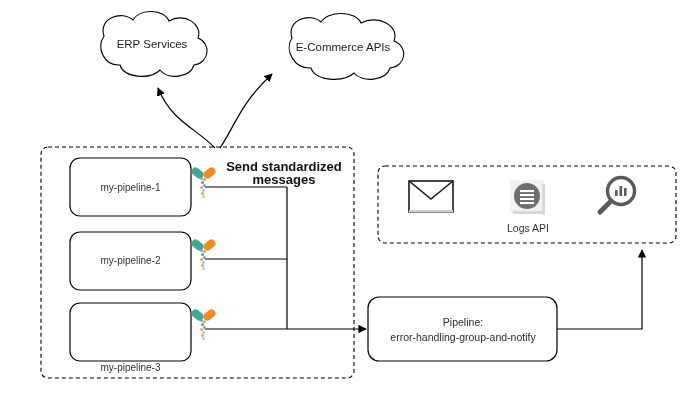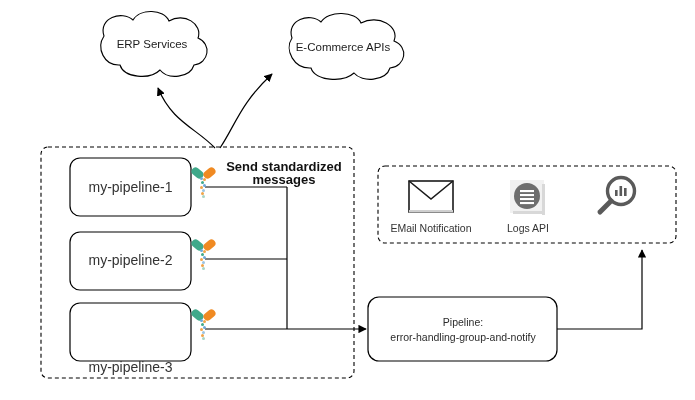--- a/index.html
+++ b/index.html
@@ -28,21 +28,21 @@
     font-size: 11px;
     line-height: 13px;
     text-align: center;
     white-space: nowrap;
   }
   .cloud-label {
     font-size: 11.5px;
     color: #1c1c1c;
   }
   .pipe-label {
-    font-size: 14px;
+    font-size: 10px;
     color: #333333;
   }
   .annot {
     font-weight: bold;
     font-size: 13px;
     line-height: 13px;
     color: #111111;
     white-space: normal;
     width: 130px;
   }
@@ -215,19 +215,18 @@
       <div class="dot" style="left:3px;  top:7px;  background:#6ea8d8;"></div>
       <div class="dot" style="left:0px;  top:9px;  background:#f0a44a;"></div>
       <div class="dot" style="left:2px;  top:12px; background:#9bc4e2;"></div>
       <div class="dot" style="left:1px;  top:15px; background:#f0a44a;"></div>
       <div class="dot" style="left:2px;  top:18px; background:#a9d4c4;"></div>
     </div>
   </div>
 
   <div class="lbl annot" style="left:219px; top:160px;">Send standardized messages</div>
 
-  <div class="lbl icon-label" style="left:381px; top:222px; width:100px;">EMail Notification</div>
   <div class="lbl icon-label" style="left:495px; top:222px; width:66px;">Logs API</div>
 
   <div class="lbl err-label" style="left:368px; top:315px;">Pipeline:</div>
   <div class="lbl err-label" style="left:368px; top:330px;">error-handling-group-and-notify</div>
 
 </div>
 
 </body></html>

